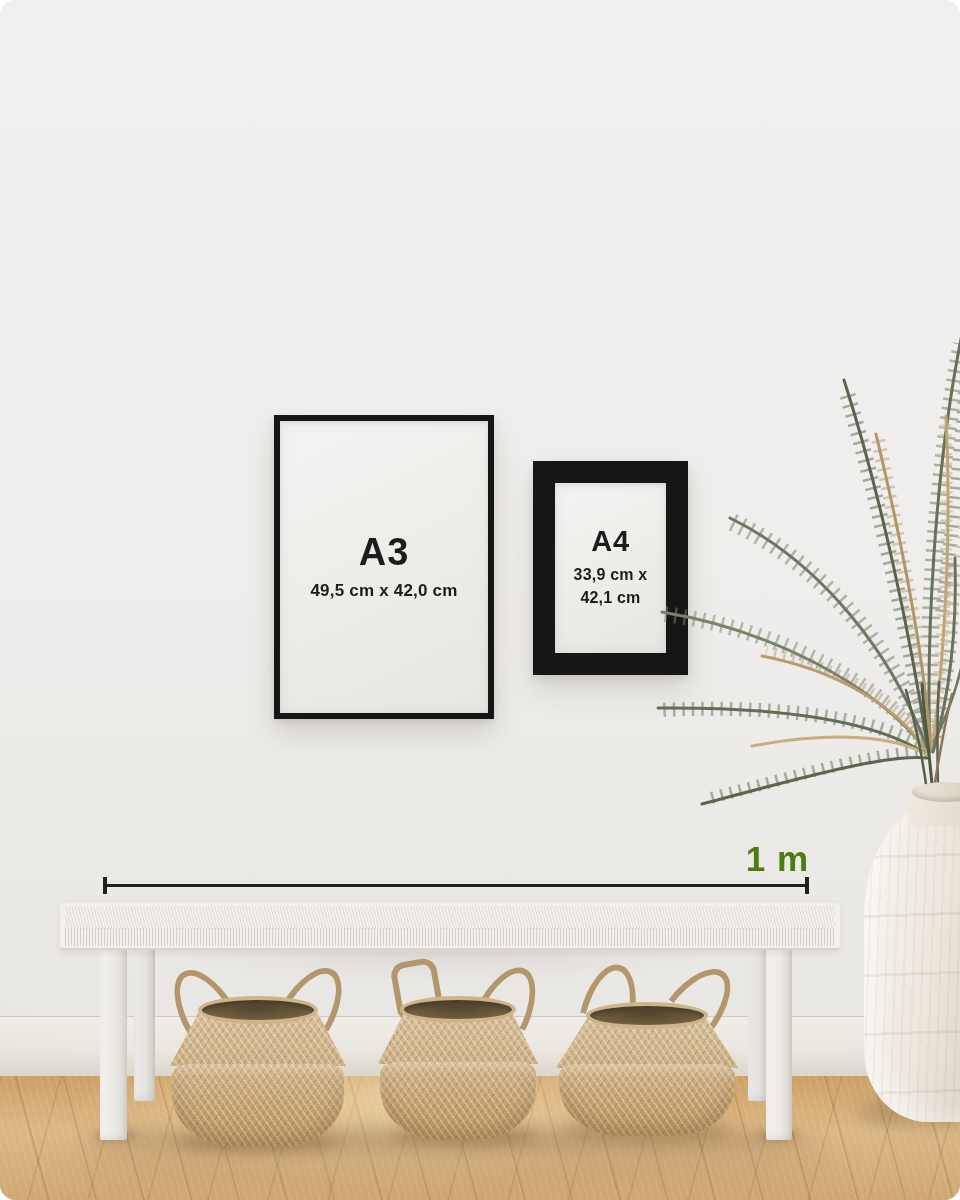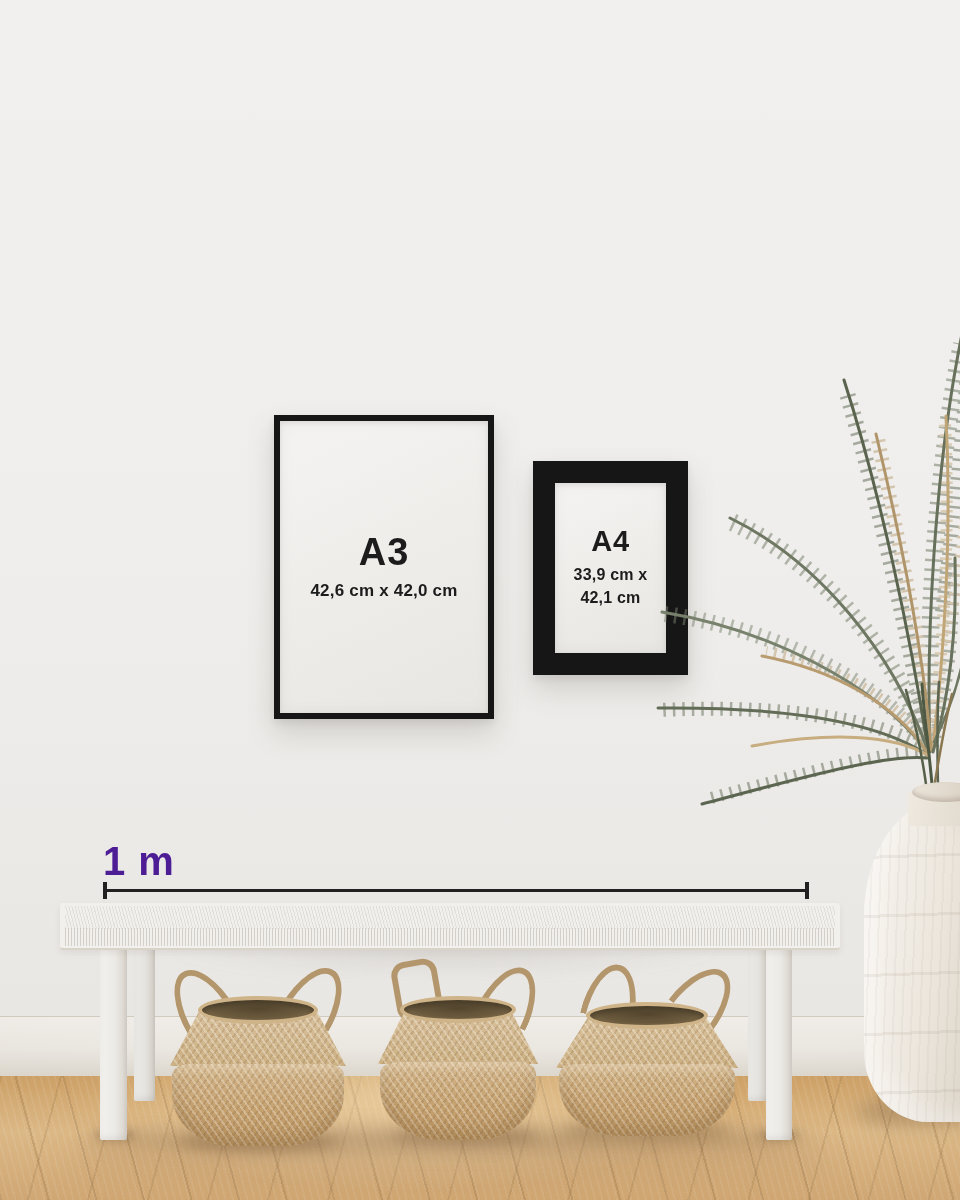--- a/index.html
+++ b/index.html
@@ -1,20 +1,21 @@
 <!DOCTYPE html>
 <html><head>
 <meta charset="utf-8">
 <style>
   html,body { margin:0; padding:0; background:#ffffff; }
   .scene {
     position:relative; width:960px; height:1200px; overflow:hidden;
     background:#efeeec;
     font-family:"Liberation Sans","DejaVu Sans",sans-serif;
     color:#1c1c1c;
+    border-radius:16px;
   }
   .abs { position:absolute; }
 
   
   .wall { left:0; top:0; width:960px; height:1016px; z-index:0;
     background:linear-gradient(180deg,#f1f0ef 0%,#efeeec 55%,#e9e7e4 100%); }
   .vignette { left:0; top:0; width:960px; height:1200px; z-index:1; pointer-events:none;
     background:radial-gradient(130% 95% at 48% 35%, rgba(0,0,0,0) 62%, rgba(170,162,150,0.18) 100%); }
   .baseboard { left:0; top:1016px; width:960px; height:60px; z-index:1;
     background:linear-gradient(180deg,#f0ede8 0%,#eae6e0 55%,#dcd6cc 100%);
@@ -51,22 +52,22 @@
     background:linear-gradient(155deg,#f3f2f0 10%,#eeece9 55%,#e9e7e3 95%);
     box-shadow:inset 0 2px 5px rgba(0,0,0,0.08), inset 0 0 16px rgba(0,0,0,0.05); }
   .size-label { line-height:1; }
   .frame-a3 .size-label { font-size:38px; font-weight:700; letter-spacing:1px; }
   .frame-a3 .size-dims  { font-size:17px; font-weight:700; margin-top:10px; letter-spacing:0.2px; }
   .frame-a4 .size-label { font-size:29px; font-weight:700; letter-spacing:0.8px; }
   .frame-a4 .size-dims  { font-size:16px; font-weight:700; margin-top:8px; line-height:1.4; letter-spacing:0.2px; }
 
   
   .scalebar { left:103px; top:841px; width:706px; z-index:3; }
-  .scalebar-label { font-size:40px; font-weight:700; letter-spacing:1px; line-height:1;
-    text-align:left; margin-bottom:8px; color:#4c1d95; }
+  .scalebar-label { font-size:35px; font-weight:700; letter-spacing:1px; line-height:1;
+    text-align:right; margin-bottom:8px; color:#4d7c0f; }
   .scalebar-line { position:relative; height:3px; background:#212121; }
   .tick { position:absolute; top:-7px; width:4px; height:17px; background:#212121; }
   .tick-l { left:0; } .tick-r { right:0; }
 
   
   .bench { left:60px; top:903px; width:780px; height:240px; z-index:3; }
   .bench-top { position:absolute; left:0; top:0; width:780px; height:47px; z-index:2;
     background:#f2f0ed; border-radius:3px; border-bottom:2px solid #d9d3c9; box-sizing:border-box;
     box-shadow:0 3px 6px rgba(120,110,95,0.12); }
   .bench-top::before { content:""; position:absolute; left:5px; right:5px; top:3px; height:23px;
@@ -154,21 +155,21 @@
   <div class="abs sh-leg-l shadow"></div>
   <div class="abs sh-leg-r shadow"></div>
   <div class="abs sh-b1 shadow"></div>
   <div class="abs sh-b2 shadow"></div>
   <div class="abs sh-b3 shadow"></div>
   <div class="abs sh-vase shadow"></div>
 
   <figure class="frame frame-a3">
     <div class="poster">
       <div class="size-label">A3</div>
-      <div class="size-dims">42,6 cm x 42,0 cm</div>
+      <div class="size-dims">49,5 cm x 42,0 cm</div>
     </div>
   </figure>
 
   <figure class="frame frame-a4">
     <div class="poster">
       <div class="size-label">A4</div>
       <div class="size-dims">
         <div>33,9 cm x</div>
         <div>42,1 cm</div>
       </div>

